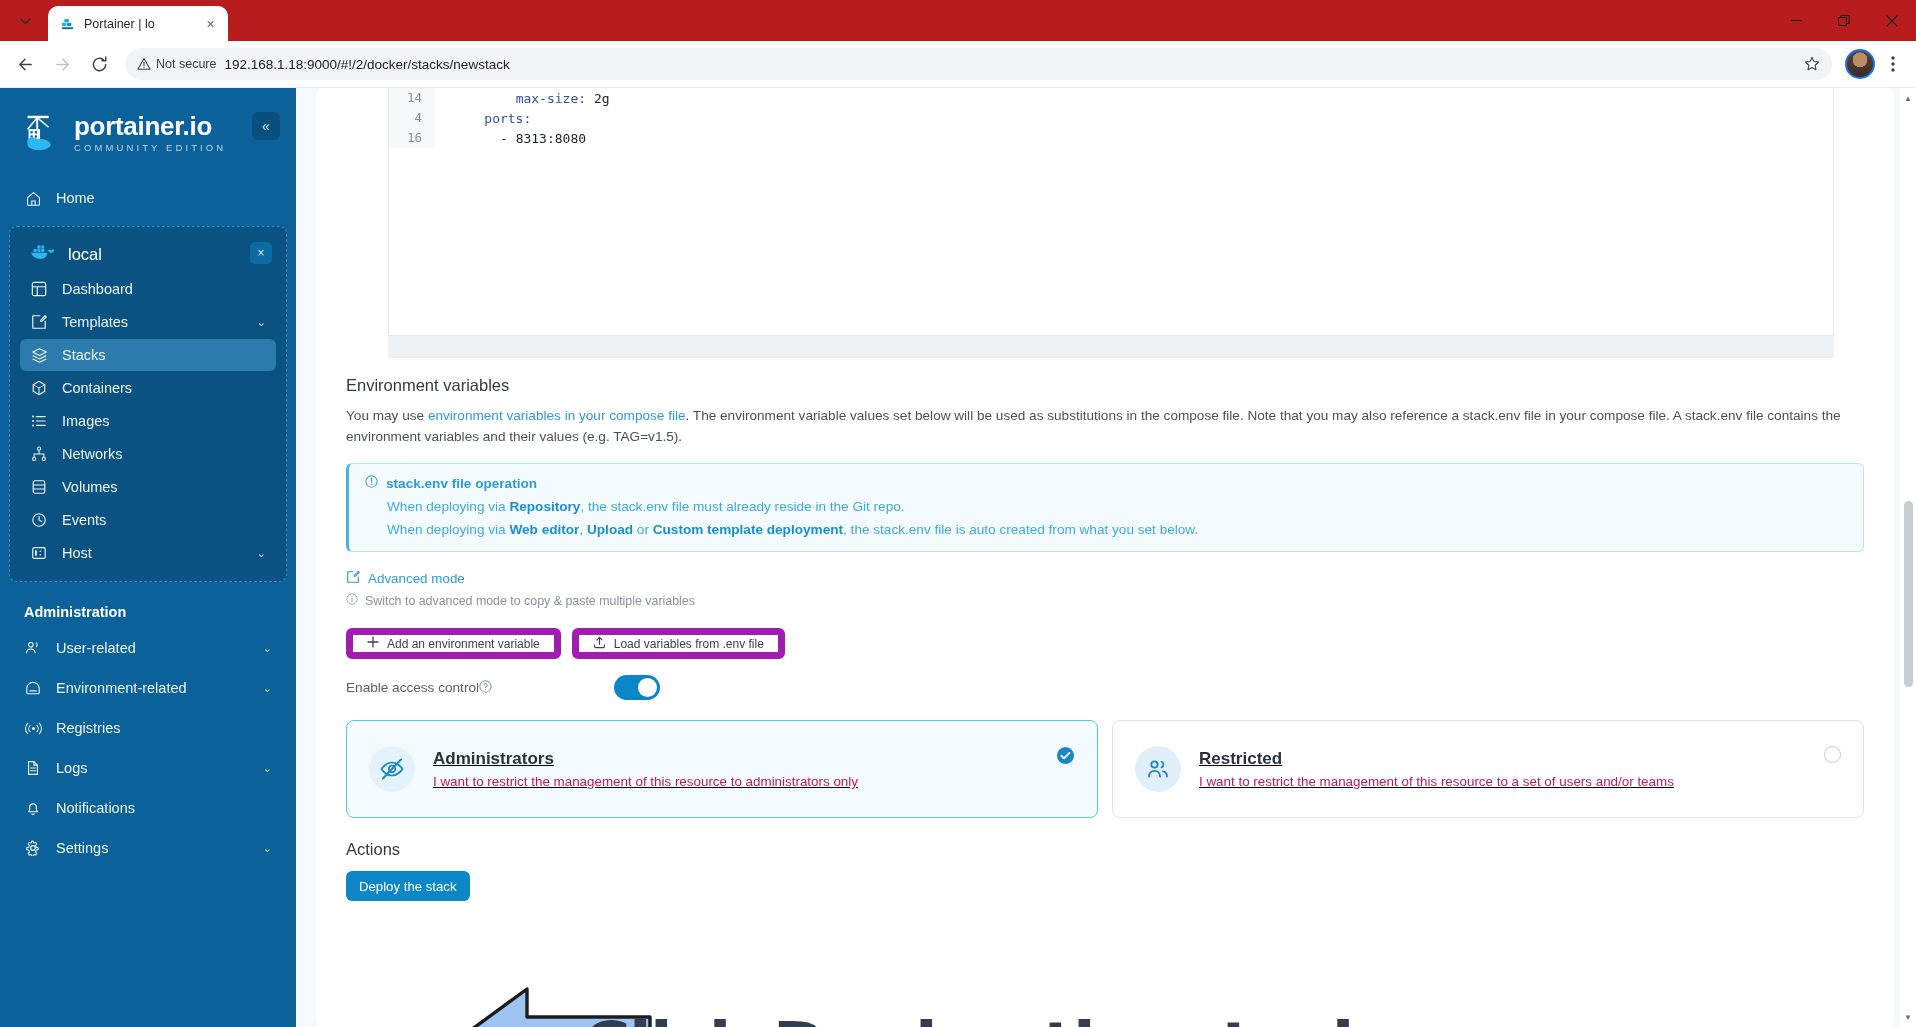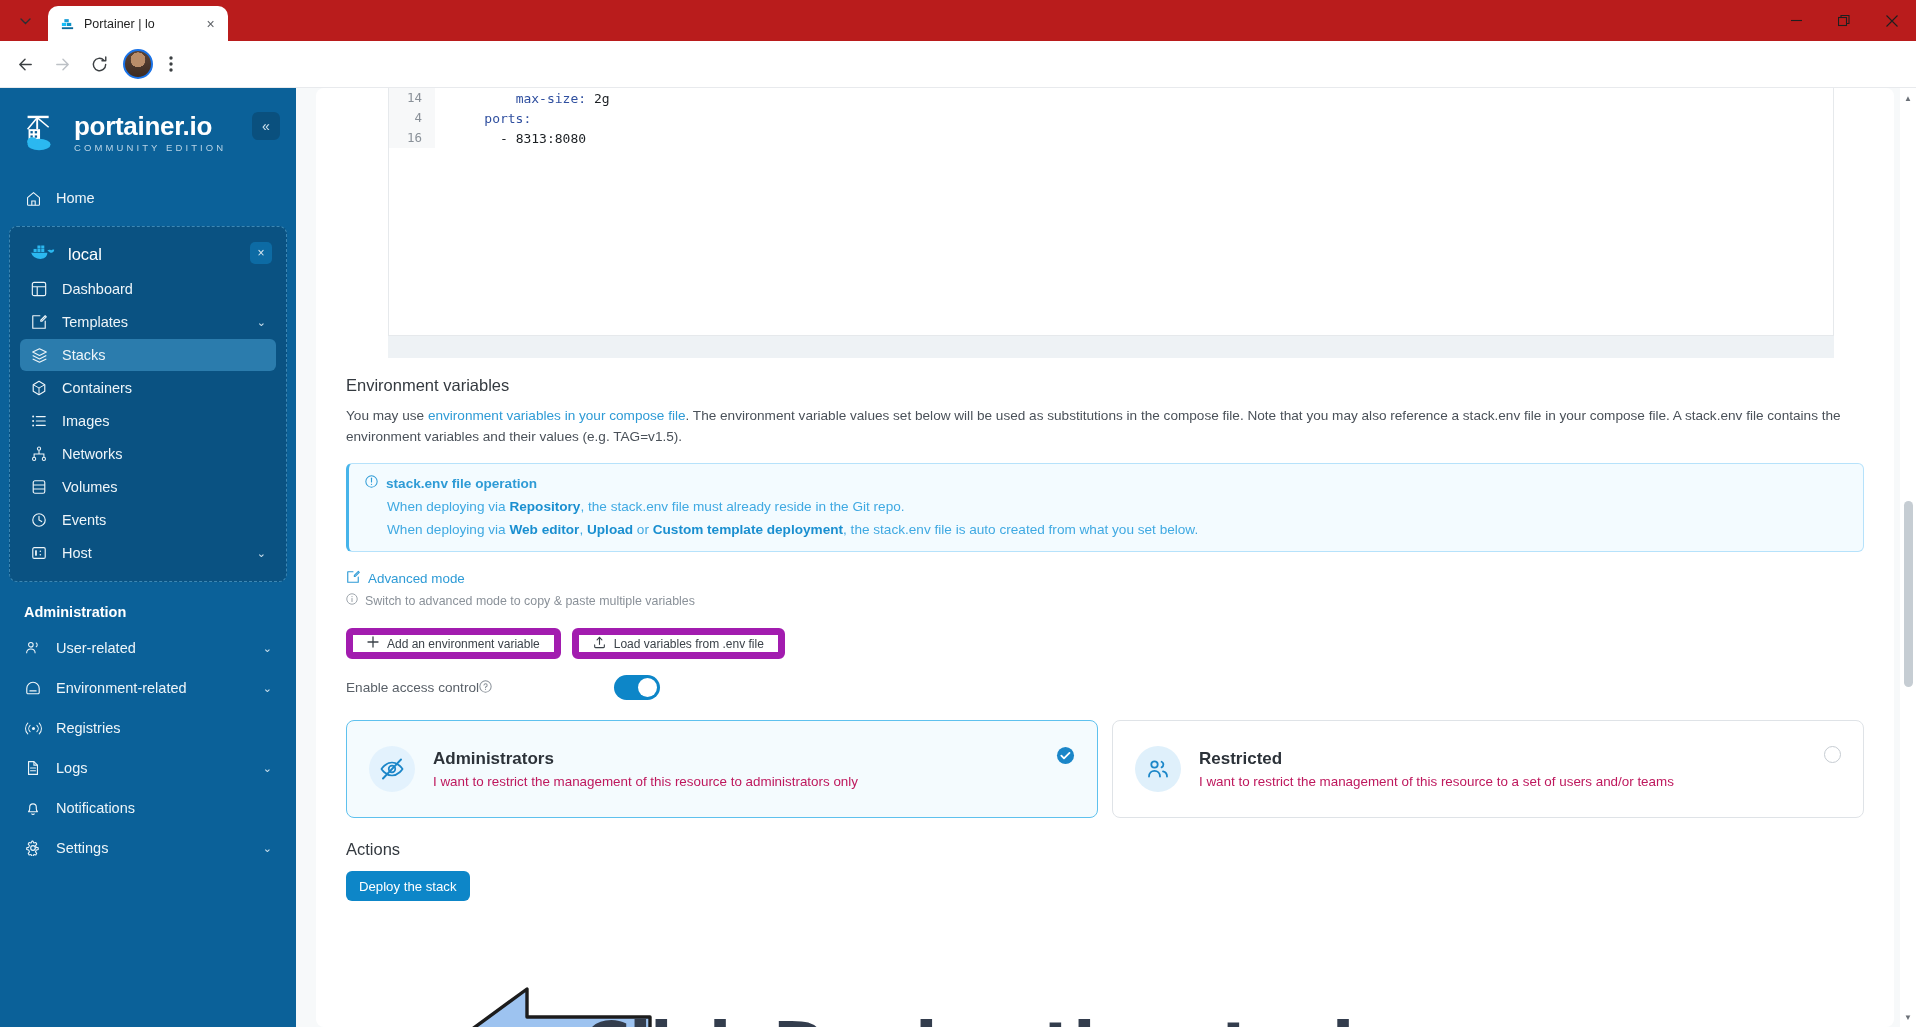--- a/index.html
+++ b/index.html
@@ -153,21 +153,21 @@
   .toggle-label { font-size: 13.6px; color: #596068; display: flex; align-items: center; width: 268px; }
   .toggle {
     width: 46px; height: 25px; border-radius: 13px; background: #0d86c8;
     position: relative; flex: none;
   }
   .toggle .knob { position: absolute; right: 3px; top: 3px; width: 19px; height: 19px; border-radius: 50%; background: #fff; }
 
   .cards { display: flex; gap: 14px; margin-top: 20px; }
   .acl-card {
     flex: 1; border-radius: 8px; border: 1px solid #dfe3e7; background: #fff;
-    padding: 19px 22px; display: flex; align-items: center; gap: 18px; position: relative; min-height: 98px;
+    padding: 19px 22px; display: flex; align-items: center; gap: 18px; position: relative; min-height: 98px; text-decoration: underline;
   }
   .acl-card.selected { border-color: #5ec1ee; background: #f4fbfe; }
   .acl-ico {
     width: 46px; height: 46px; border-radius: 50%; background: #dff0fb; flex: none;
     display: flex; align-items: center; justify-content: center; color: #1b86c8;
   }
   .acl-card.selected .acl-ico { background: #e3f2fd; }
   .acl-title { font-size: 17px; font-weight: 700; color: #2c3239; }
   .acl-desc { font-size: 13.4px; color: #be185d; margin-top: 5px; }
   .acl-check { position: absolute; right: 22px; top: 25px; width: 19px; height: 19px; }
@@ -249,20 +249,36 @@
           <path d="M4 10h12m0 0l-5.5-5.5M16 10l-5.5 5.5" fill="none" stroke="currentColor" stroke-width="1.5" stroke-linecap="round" stroke-linejoin="round"></path>
         </svg>
     </div>
     <div class="nav-btn">
       <svg width="19" height="19" viewBox="0 0 20 20">
           <path d="M16.5 10a6.5 6.5 0 1 1-1.9-4.6" fill="none" stroke="currentColor" stroke-width="1.5" stroke-linecap="round"></path>
           <path d="M16.6 2v4h-4" fill="none" stroke="currentColor" stroke-width="1.5" stroke-linecap="round" stroke-linejoin="round"></path>
         </svg>
     </div>
 
+    <div class="omnibox">
+      <span class="notsecure">
+        <svg width="14" height="14" viewBox="0 0 16 16">
+            <path d="M8 1.6L15 14H1z" fill="none" stroke="#3c4043" stroke-width="1.2" stroke-linejoin="round"></path>
+            <path d="M8 6v4" stroke="#3c4043" stroke-width="1.2" stroke-linecap="round"></path>
+            <circle cx="8" cy="11.8" r="0.65" fill="#3c4043"></circle>
+          </svg>
+        <span>Not secure</span>
+      </span>
+      <span class="omni-url">192.168.1.18:9000/#!/2/docker/stacks/newstack</span>
+      <span class="star-btn">
+        <svg width="16" height="16" viewBox="0 0 18 18">
+            <path d="M9 1.6l2.2 4.6 5 .7-3.6 3.5.9 5L9 13l-4.5 2.4.9-5L1.8 6.9l5-.7z" fill="none" stroke="#3c4043" stroke-width="1.2" stroke-linejoin="round"></path>
+          </svg>
+      </span>
+    </div>
 
     <div class="avatar-btn"></div>
     <div class="menu-btn">
       <svg width="4" height="18" viewBox="0 0 4 18">
           <circle cx="2" cy="3" r="1.7" fill="#3c4043"></circle>
           <circle cx="2" cy="9" r="1.7" fill="#3c4043"></circle>
           <circle cx="2" cy="15" r="1.7" fill="#3c4043"></circle>
         </svg>
     </div>
   </div>

